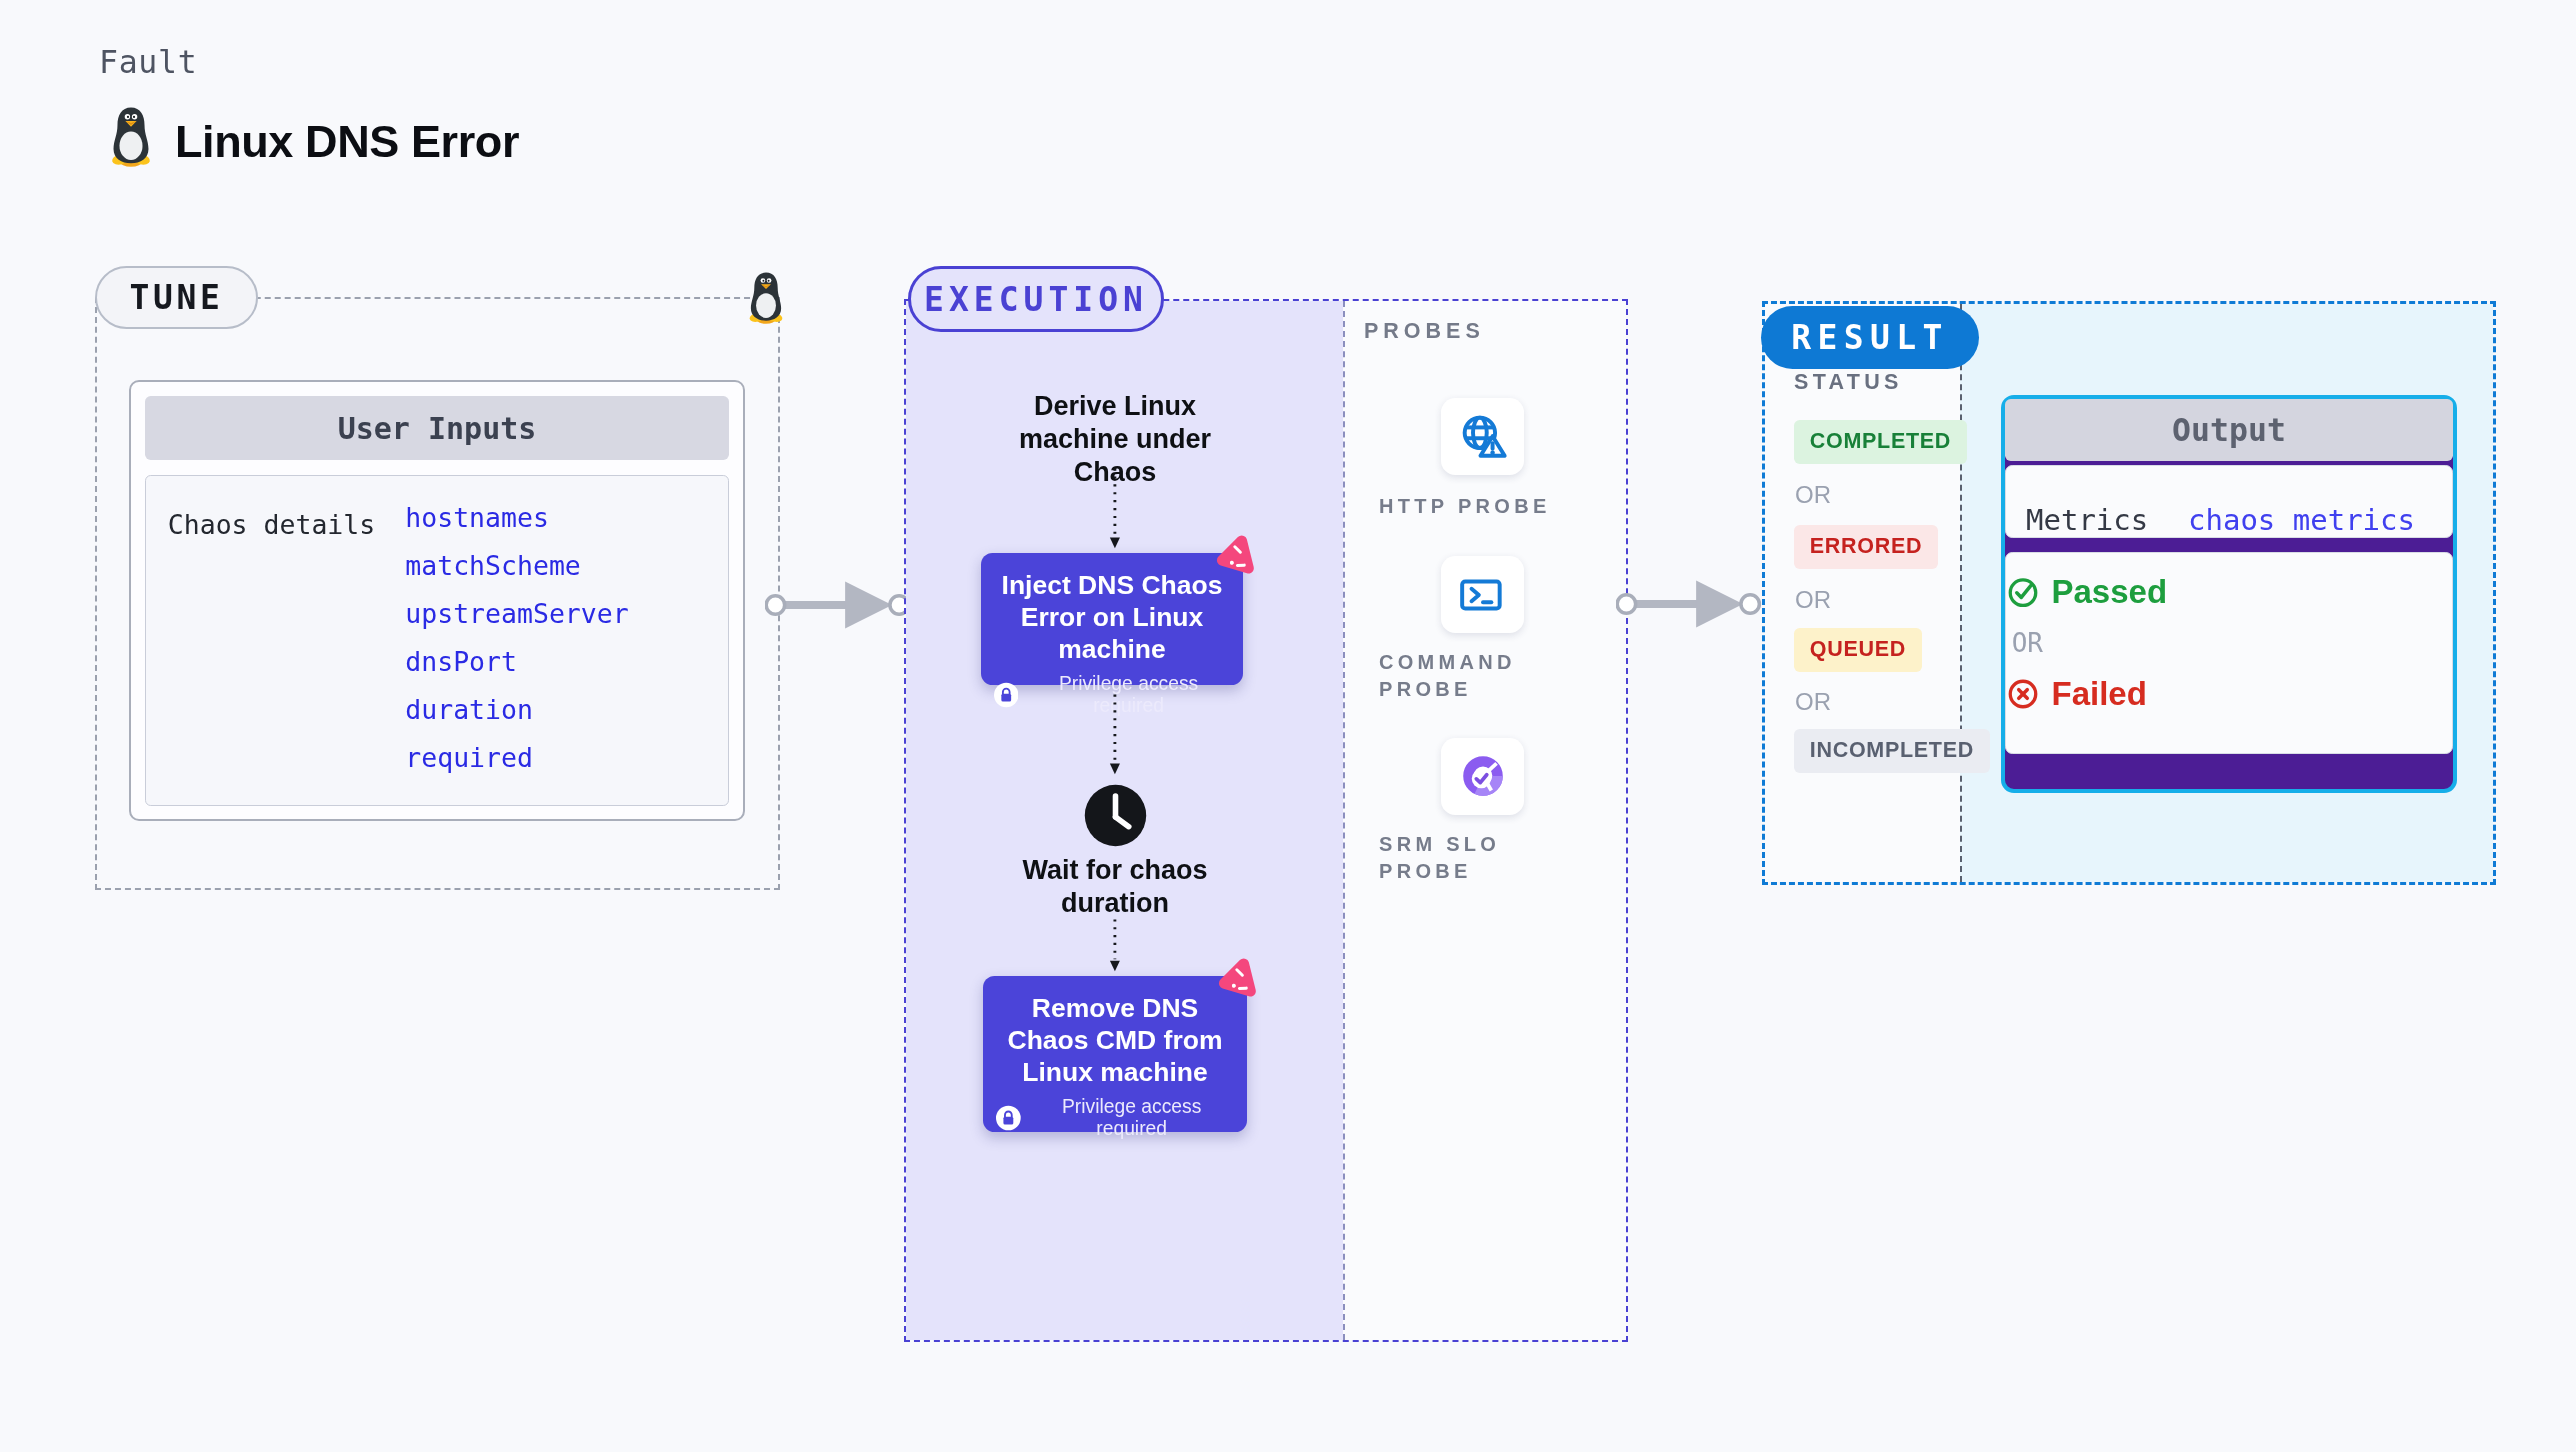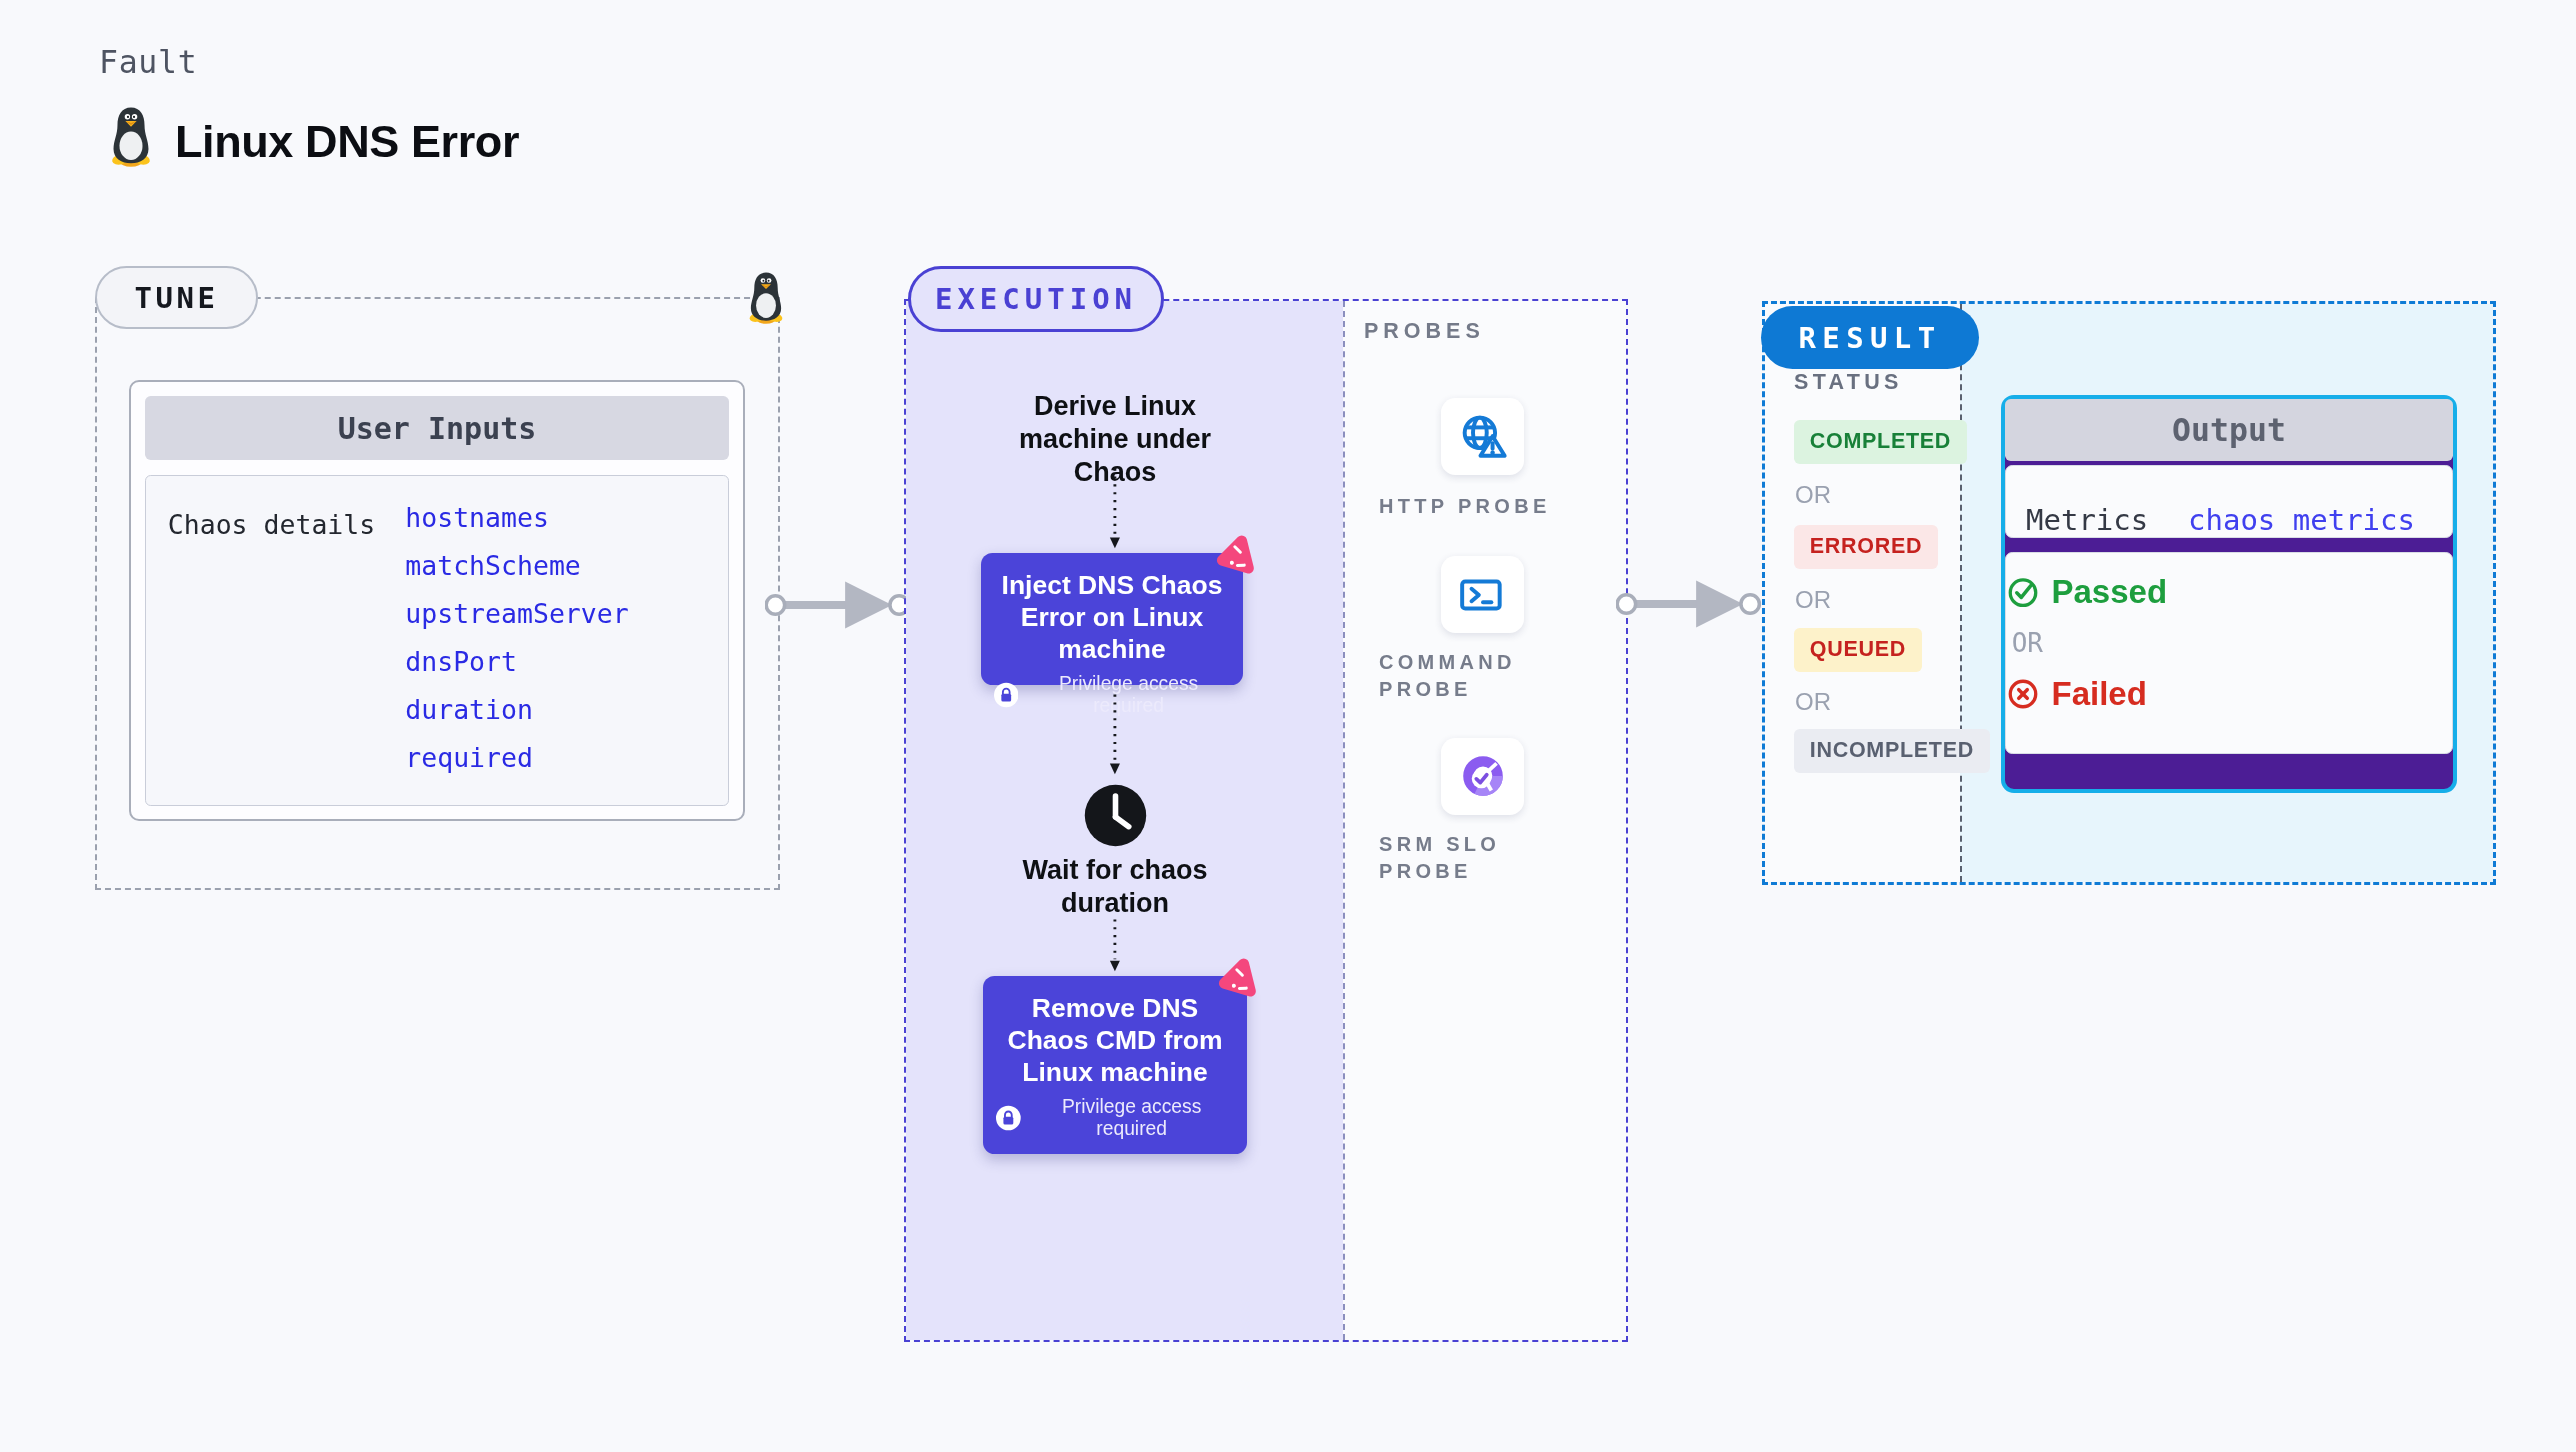--- a/index.html
+++ b/index.html
@@ -9,21 +9,21 @@
   }
   .abs{position:absolute;}
 
   
   .kicker{font-family:"DejaVu Sans Mono",monospace;font-size:31.5px;color:#4e5462;letter-spacing:0.7px;}
   .page-title{font-size:45px;font-weight:bold;color:#0c0e13;letter-spacing:-0.4px;}
 
   
   .pill{
     display:flex;align-items:center;justify-content:center;
-    font-family:"DejaVu Sans Mono",monospace;font-weight:bold;font-size:29px;
+    font-family:"DejaVu Sans Mono",monospace;font-weight:bold;font-size:33px;
     border-radius:37px;box-sizing:border-box;z-index:5;
   }
   .pill-tune{background:#f3f4f8;border:2.9px solid #b7bdc9;color:#15181f;letter-spacing:3.6px;}
   .pill-exec{background:#e4e3fb;border:3.6px solid #4a41d3;color:#4a41d3;letter-spacing:5px;}
   .pill-result{background:#0e79d4;color:#ffffff;letter-spacing:6.4px;}
 
   
   .tune-box{border:2.9px dashed #9ba1ae;}
   .exec-box{border:2.9px dashed #4a41d3;}
   .exec-purple{position:absolute;left:0;top:0;bottom:0;width:437px;background:#e4e3fb;}
@@ -194,21 +194,21 @@
     <line x1="48" y1="50" x2="48" y2="20" stroke="#ffffff" stroke-width="8" stroke-linecap="round"></line>
     <line x1="48" y1="50" x2="67" y2="64" stroke="#ffffff" stroke-width="8" stroke-linecap="round"></line>
   </svg>
   <div class="abs flow-text" style="left:1004px;top:854px;width:222px;">Wait for chaos duration</div>
 
   <svg class="abs" style="left:1107px;top:918px;" width="15.8" height="54" viewBox="0 0 22 76">
     <line x1="11" y1="2" x2="11" y2="58" stroke="#16181d" stroke-width="4" stroke-dasharray="3 8"></line>
     <polygon points="4,60 18,60 11,75" fill="#16181d"></polygon>
   </svg>
 
-  <div class="abs chaos-node" style="left:983px;top:976px;width:264px;height:178px;">
+  <div class="abs chaos-node" style="left:983px;top:976px;width:264px;height:156px;">
     <div class="node-label">Remove DNS Chaos CMD from Linux machine</div>
     <div class="priv-row">
       <svg width="26" height="26" viewBox="0 0 40 40">
           <use href="#lock-badge"></use>
         </svg>
       <span class="priv-text">Privilege access required</span>
     </div>
   </div>
   <svg class="abs" style="left:1213px;top:956px;" width="47" height="47" viewBox="0 0 70 70">
       <use href="#pink-mark"></use>

